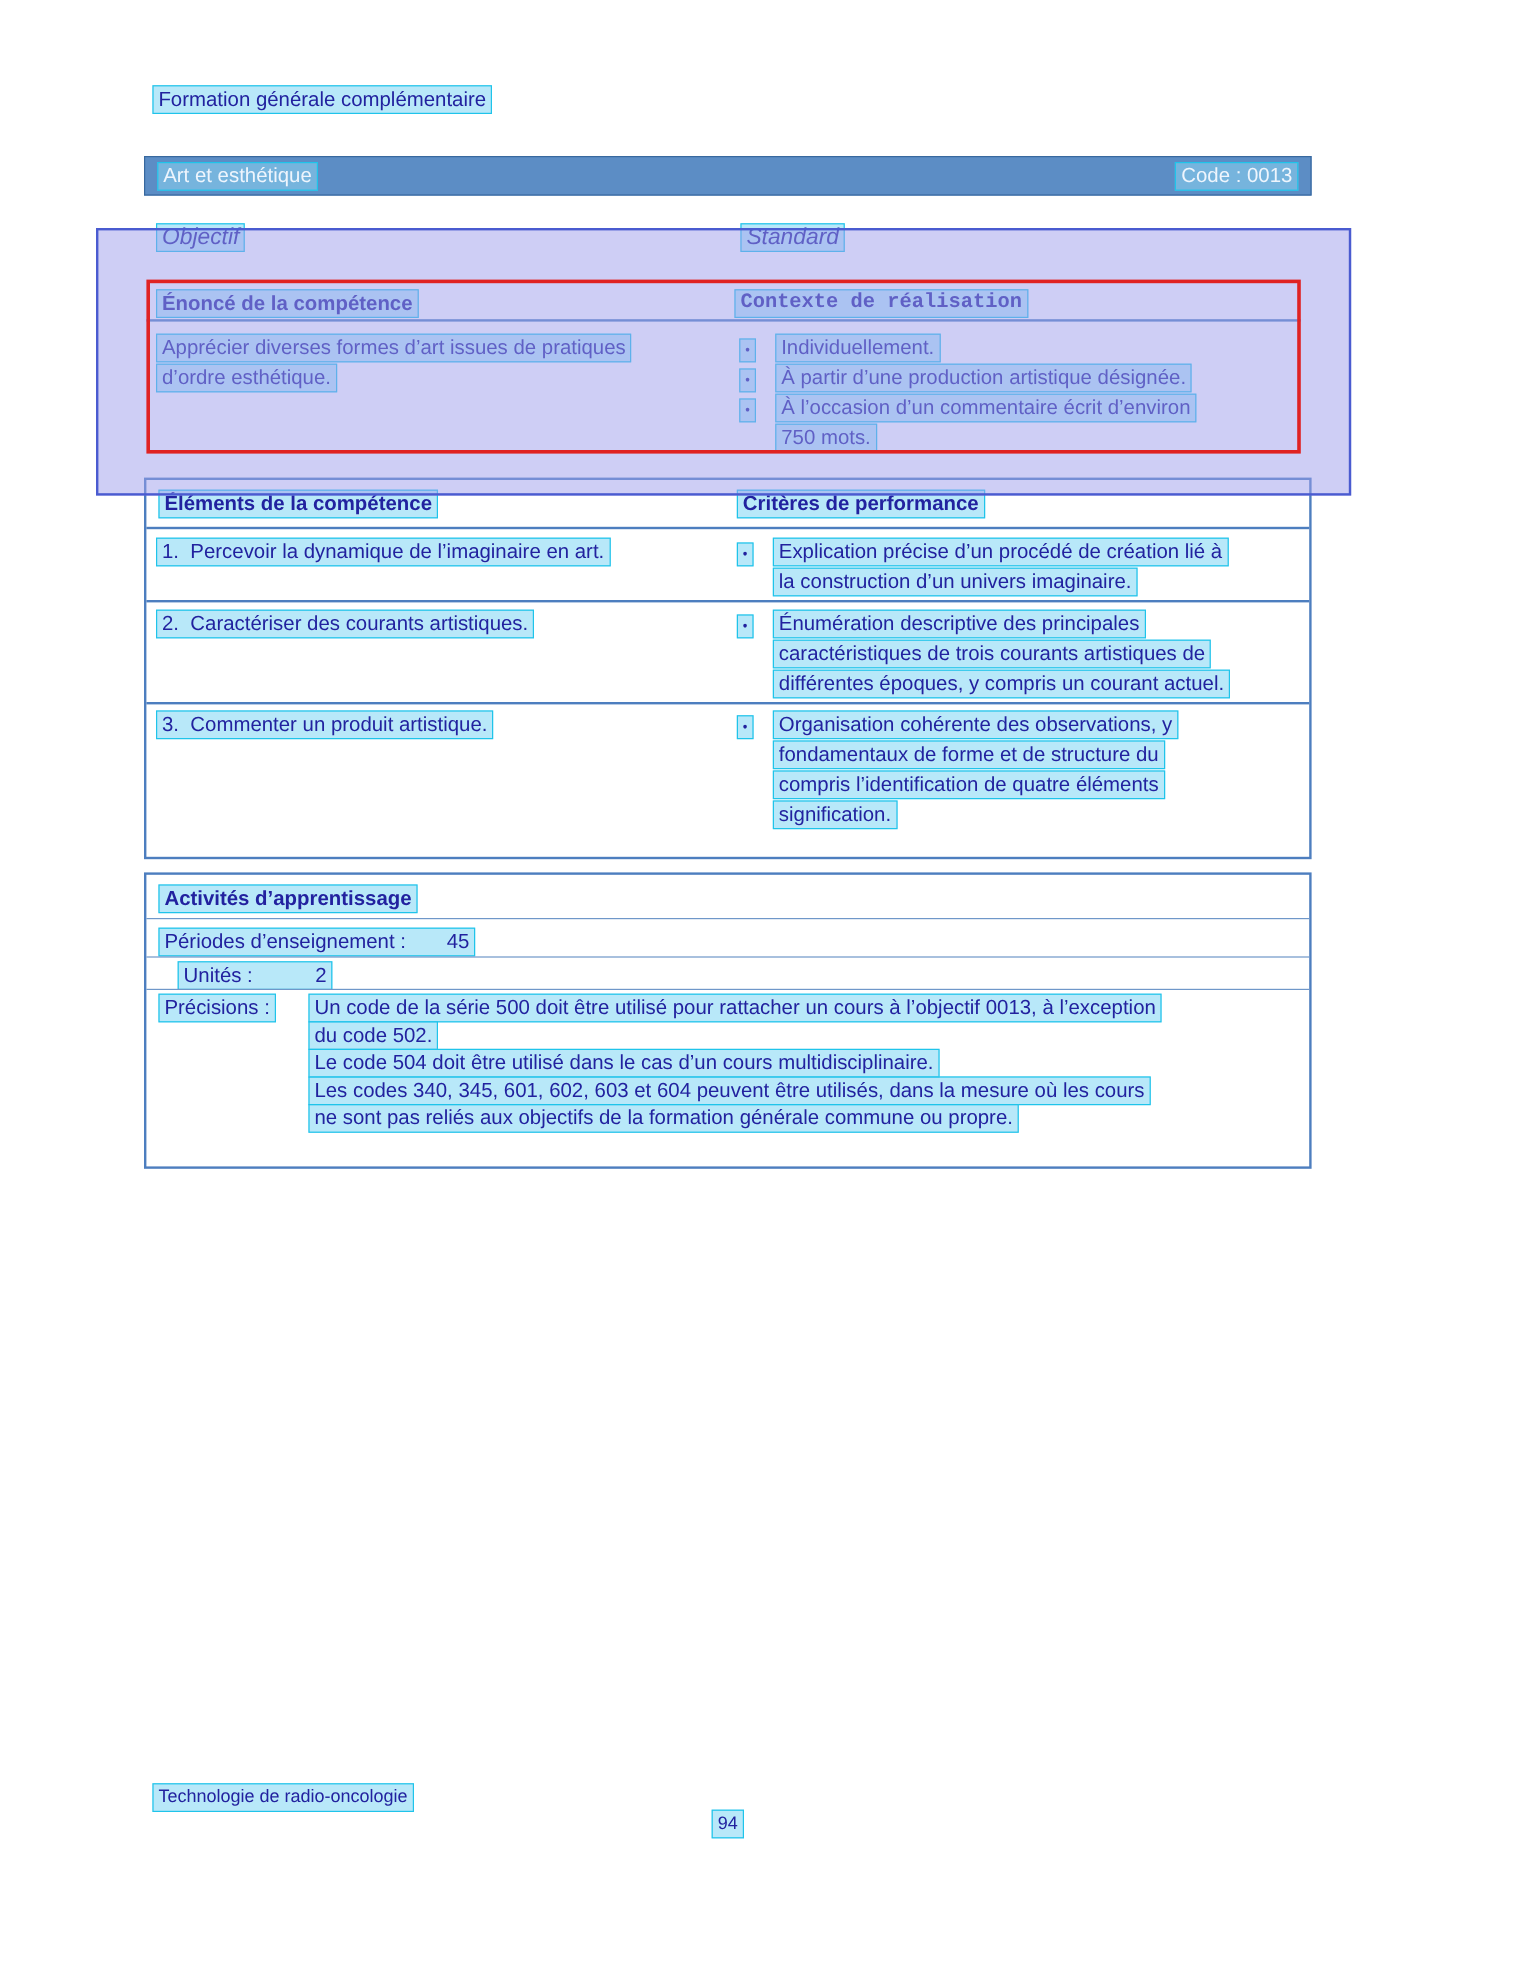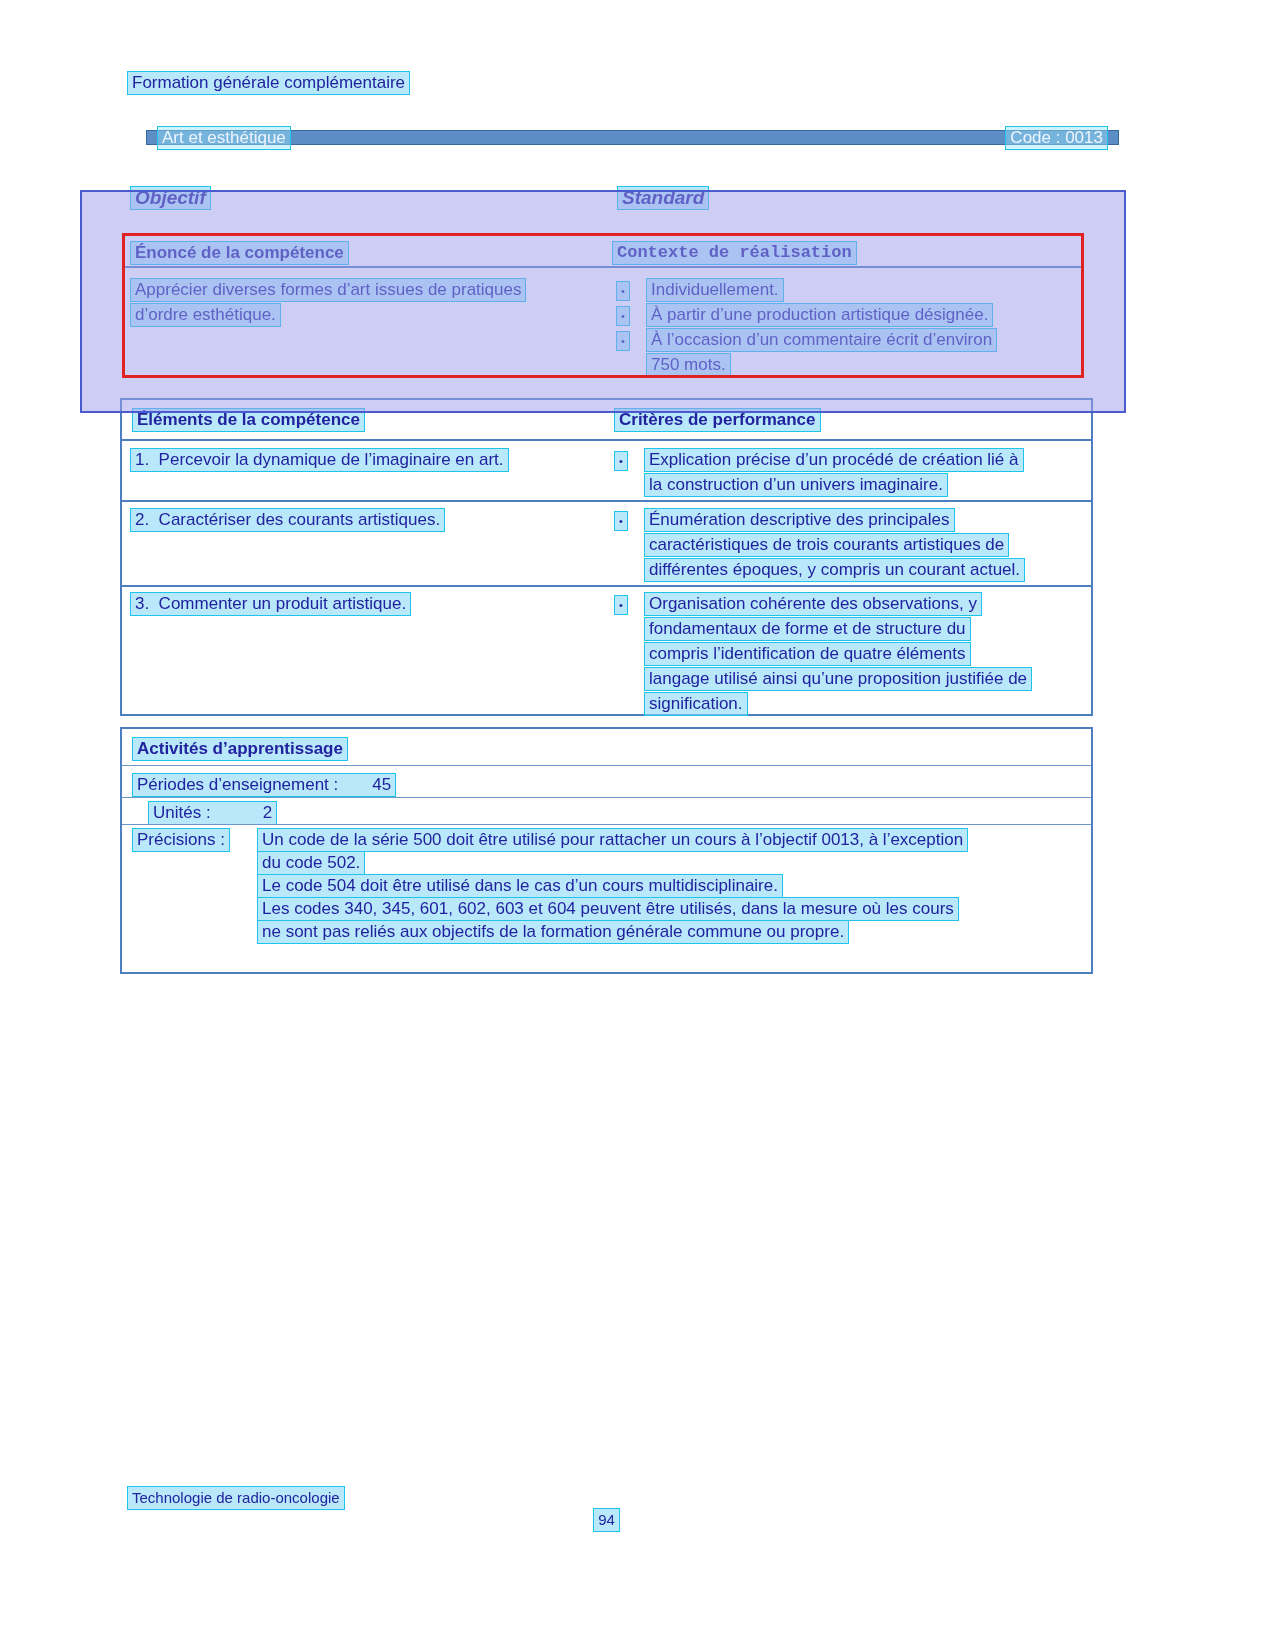--- a/index.html
+++ b/index.html
@@ -15,28 +15,28 @@
     background: rgba(137, 217, 245, 0.60);
     border: 1px solid #1fc4ea;
     padding: 1px 4px;
     line-height: 20px;
   }
   .bold { font-weight: bold; }
   .line { height: 25px; white-space: nowrap; }
   .line-sm { height: 23px; white-space: nowrap; }
 
   .titlebar {
-    position: absolute; left: 120px; top: 130px; width: 973px; height: 15px;
+    position: absolute; left: 120px; top: 130px; width: 973px; height: 33px;
     background: #5c8dc5; border: 1px solid #38689e; box-sizing: border-box;
     display: flex; align-items: center; justify-content: space-between;
-    padding: 0 10px; color: #eef5fd; margin-left: 26px;
+    padding: 0 10px; color: #eef5fd;
   }
   .titlebar .hl { background: rgba(150, 228, 250, 0.45); }
 
-  .obj-head { font-size: 19px; font-weight: bold; font-style: italic; }
+  .obj-head { font-size: 19px; font-weight: normal; font-style: italic; }
 
   .overlay {
     position: absolute; left: 80px; top: 190px; width: 1046px; height: 223px;
     background: rgba(158, 158, 236, 0.5); border: 2px solid #4a5bd0;
     box-sizing: border-box; z-index: 5; pointer-events: none;
   }
   .red-frame {
     position: absolute; left: 122px; top: 233px; width: 962px; height: 145px;
     border: 3px solid #e02222; box-sizing: border-box; z-index: 6; pointer-events: none;
   }
@@ -159,21 +159,20 @@
     <div class="abs" style="left:8px; top:192px;">
       <span class="hl">3.&nbsp;&nbsp;Commenter un produit artistique.</span>
     </div>
     <div class="abs" style="left:492px; top:192px;">
       <div class="bitem">
         <div class="bcol"><span class="hl bullet">•</span></div>
         <div>
           <div class="line"><span class="hl">Organisation cohérente des observations, y</span></div>
           <div class="line"><span class="hl">fondamentaux de forme et de structure du</span></div>
           <div class="line"><span class="hl">compris l’identification de quatre éléments</span></div>
-          <div class="line"><span class="hl">langage utilisé ainsi qu’une proposition justifiée de</span></div>
           <div class="line"><span class="hl">signification.</span></div>
         </div>
       </div>
     </div>
   </div>
 
   <div class="tbl" style="left:120px; top:727px; width:973px; height:247px;">
     <div class="abs" style="left:10px; top:8px;">
       <span class="hl bold">Activités d’apprentissage</span>
     </div>

